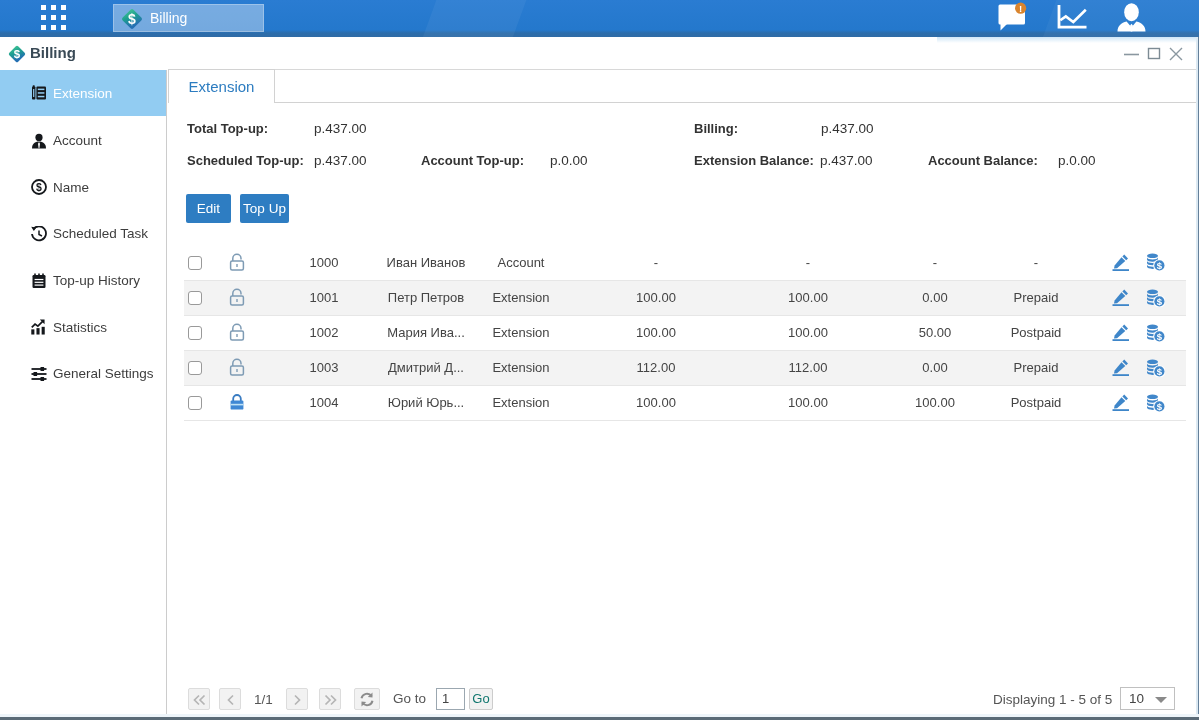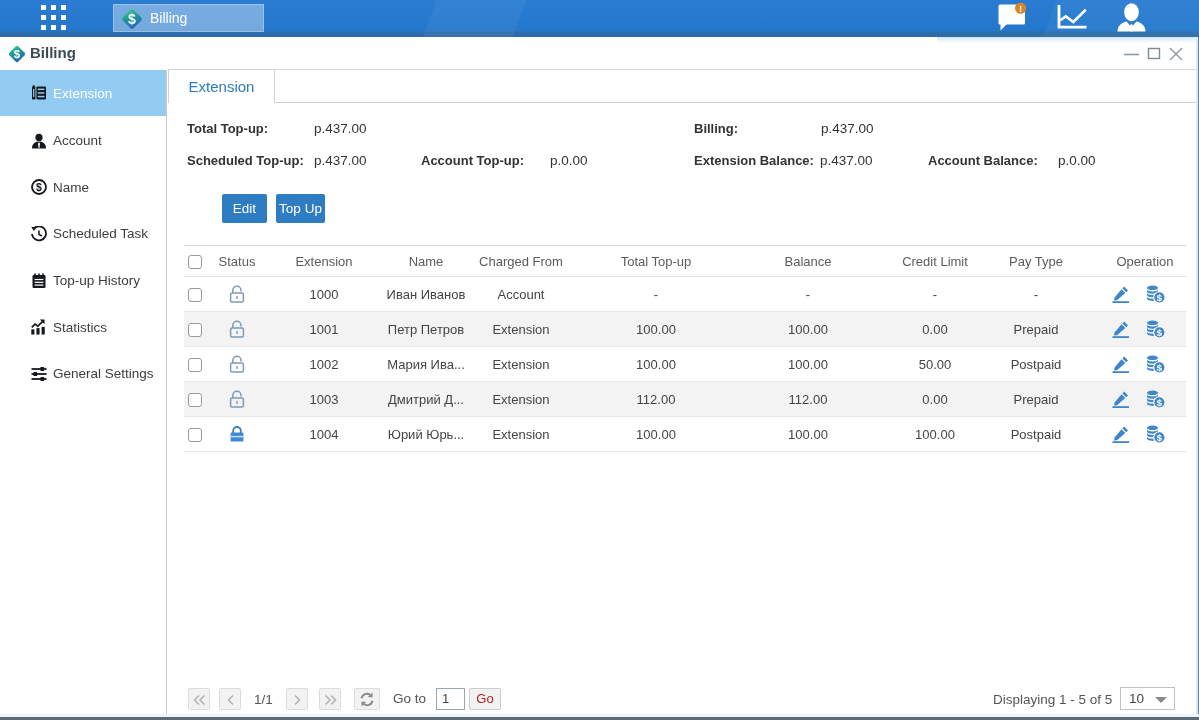--- a/index.html
+++ b/index.html
@@ -31,38 +31,38 @@
 
 #content { position:absolute; left:168px; top:69px; width:1028px; height:648px; background:#fff; }
 #tabstrip { position:absolute; left:0; top:0; width:1028px; height:34px; }
 #tabstrip .line { position:absolute; left:107px; top:33px; right:0; height:1px; background:#d2d2d2; }
 #tabstrip .topline { position:absolute; left:0; top:0; right:0; height:1px; background:#d8d8d8; }
 #tabactive { position:absolute; left:0; top:0; width:107px; height:34px; border:1px solid #d2d2d2; border-bottom:none; background:#fff; color:#2c7cc0; font-size:15px; text-align:center; line-height:33px; }
 
 .lab { position:absolute; font-weight:bold; color:#333; font-size:13px; }
 .val { position:absolute; color:#333; font-size:13.5px; }
 
-.btn { position:absolute; background:#2e7dc2; color:#fff; font-size:13.5px; text-align:center; border-radius:2px; line-height:29px; height:29px;margin-left:36px; }
+.btn { position:absolute; background:#2e7dc2; color:#fff; font-size:13.5px; text-align:center; border-radius:2px; line-height:29px; height:29px; }
 
 
 #grid { position:absolute; left:16px; top:176px; width:1002px; border-collapse:collapse; table-layout:fixed; }
 #grid th { font-weight:normal; color:#5c5c5c; font-size:13px; height:31px; text-align:center; border-top:1px solid #d9d9d9; border-bottom:1px solid #e3e3e3; padding:0; }
 #grid td { color:#444; font-size:13px; height:35px; text-align:center; border-bottom:1px solid #e6e6e6; padding:0; }
 #grid tr.alt td { background:#f3f3f3; }
 .cb { display:inline-block; width:14px; height:14px; border:1px solid #999; border-radius:3px; background:#fff; vertical-align:middle; }
 td.cbcell, th.cbcell { text-align:left; }
 td.cbcell .cb, th.cbcell .cb { margin-left:1px; }
 .ops { position:relative; left:8px; white-space:nowrap; }
 .ops svg { vertical-align:middle; }
 
 
 .pgbtn { position:absolute; top:688px; width:22px; height:22px; background:#f2f2f2; border:1px solid #dcdcdc; border-radius:2px; color:#b3b3b3; text-align:center; line-height:20px; font-size:17px; }
 .pgtxt { position:absolute; color:#555; font-size:13.5px; }
 #goinput { position:absolute; left:436px; top:688px; width:29px; height:22px; border:1px solid #9ba7b0; background:#fff; font-size:13px; color:#444; padding-left:5px; line-height:20px; }
-#gobtn { position:absolute; left:469px; top:688px; width:32px; height:22px; background:#f2f2f2; border:1px solid #ccc; border-radius:2px; color:#b91c1c; text-align:center; line-height:20px; font-size:13px; }
+#gobtn { position:absolute; left:469px; top:688px; width:24px; height:22px; background:#f2f2f2; border:1px solid #ccc; border-radius:2px; color:#0f766e; text-align:center; line-height:20px; font-size:13px; }
 #pagesize { position:absolute; left:1120px; top:687px; width:55px; height:23px; border:1px solid #c0c0c0; background:#fff; }
 #pagesize .num { position:absolute; left:8px; top:3px; font-size:13.5px; color:#444; }
 #pagesize .tri { position:absolute; right:7px; top:9px; width:0; height:0; border-left:6px solid transparent; border-right:6px solid transparent; border-top:6px solid #8a8a8a; }
 
 
 #rightedge1 { position:absolute; left:1196px; top:37px; width:1.5px; height:680px; background:#dce9f2; }
 #rightedge2 { position:absolute; left:1197.5px; top:37px; width:1.5px; height:683px; background:#64809a; }
 #bottomlight { position:absolute; left:0; top:714px; width:1199px; height:3px; background:#eef5fa; }
 #bottomdark { position:absolute; left:0; top:717px; width:1199px; height:3px; background:#5b6b77; }
 </style>
@@ -257,32 +257,20 @@
         <col style="width:108px">
         <col style="width:96px">
         <col style="width:94px">
         <col style="width:176px">
         <col style="width:128px">
         <col style="width:126px">
         <col style="width:76px">
         <col style="width:112px">
       </colgroup>
     <tbody>
-        <tr>
-      <th class="cbcell"><span class="cb"></span></th>
-      <th>Status</th>
-          <th>Extension</th>
-          <th>Name</th>
-          <th>Charged From</th>
-          <th>Total Top-up</th>
-          <th>Balance</th>
-          <th>Credit Limit</th>
-          <th>Pay Type</th>
-          <th><span style="position:relative;left:15px">Operation</span></th>
-    </tr>
     <tr>
       <td class="cbcell"><span class="cb"></span></td>
       <td><svg width="16" height="18" style="position:relative;top:1px" viewBox="0 0 16 18">
               <rect x="1.6" y="8" width="12.8" height="9" rx="1.5" fill="none" stroke="#7e9bb4" stroke-width="1.5"></rect>
               <path d="M3.8 8 L3.8 5.4 A4.1 4.1 0 0 1 12 5.4 L12 6.6" fill="none" stroke="#7e9bb4" stroke-width="1.5"></path>
               <line x1="8" y1="11" x2="8" y2="14" stroke="#7e9bb4" stroke-width="1.4"></line>
             </svg></td>
       <td>1000</td>
           <td>Иван Иванов</td>
           <td>Account</td>

